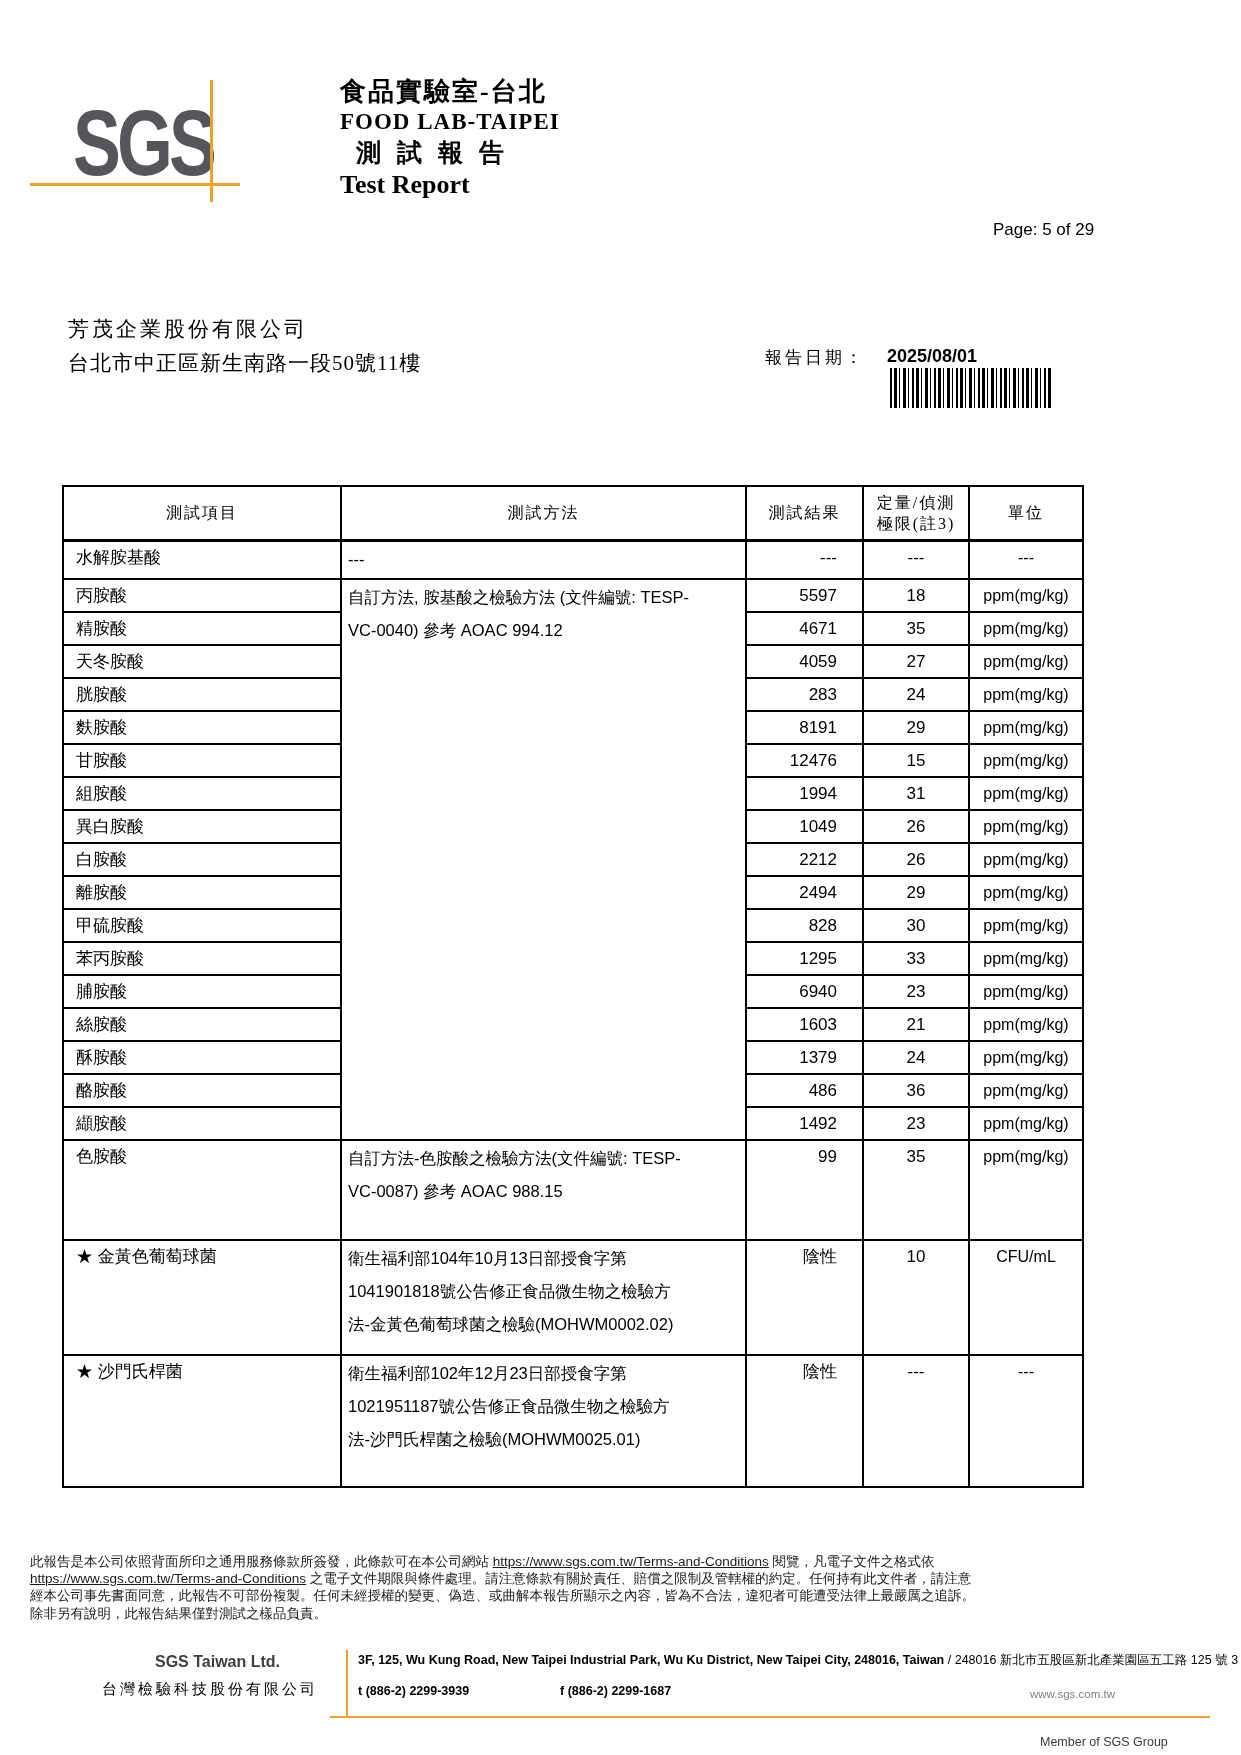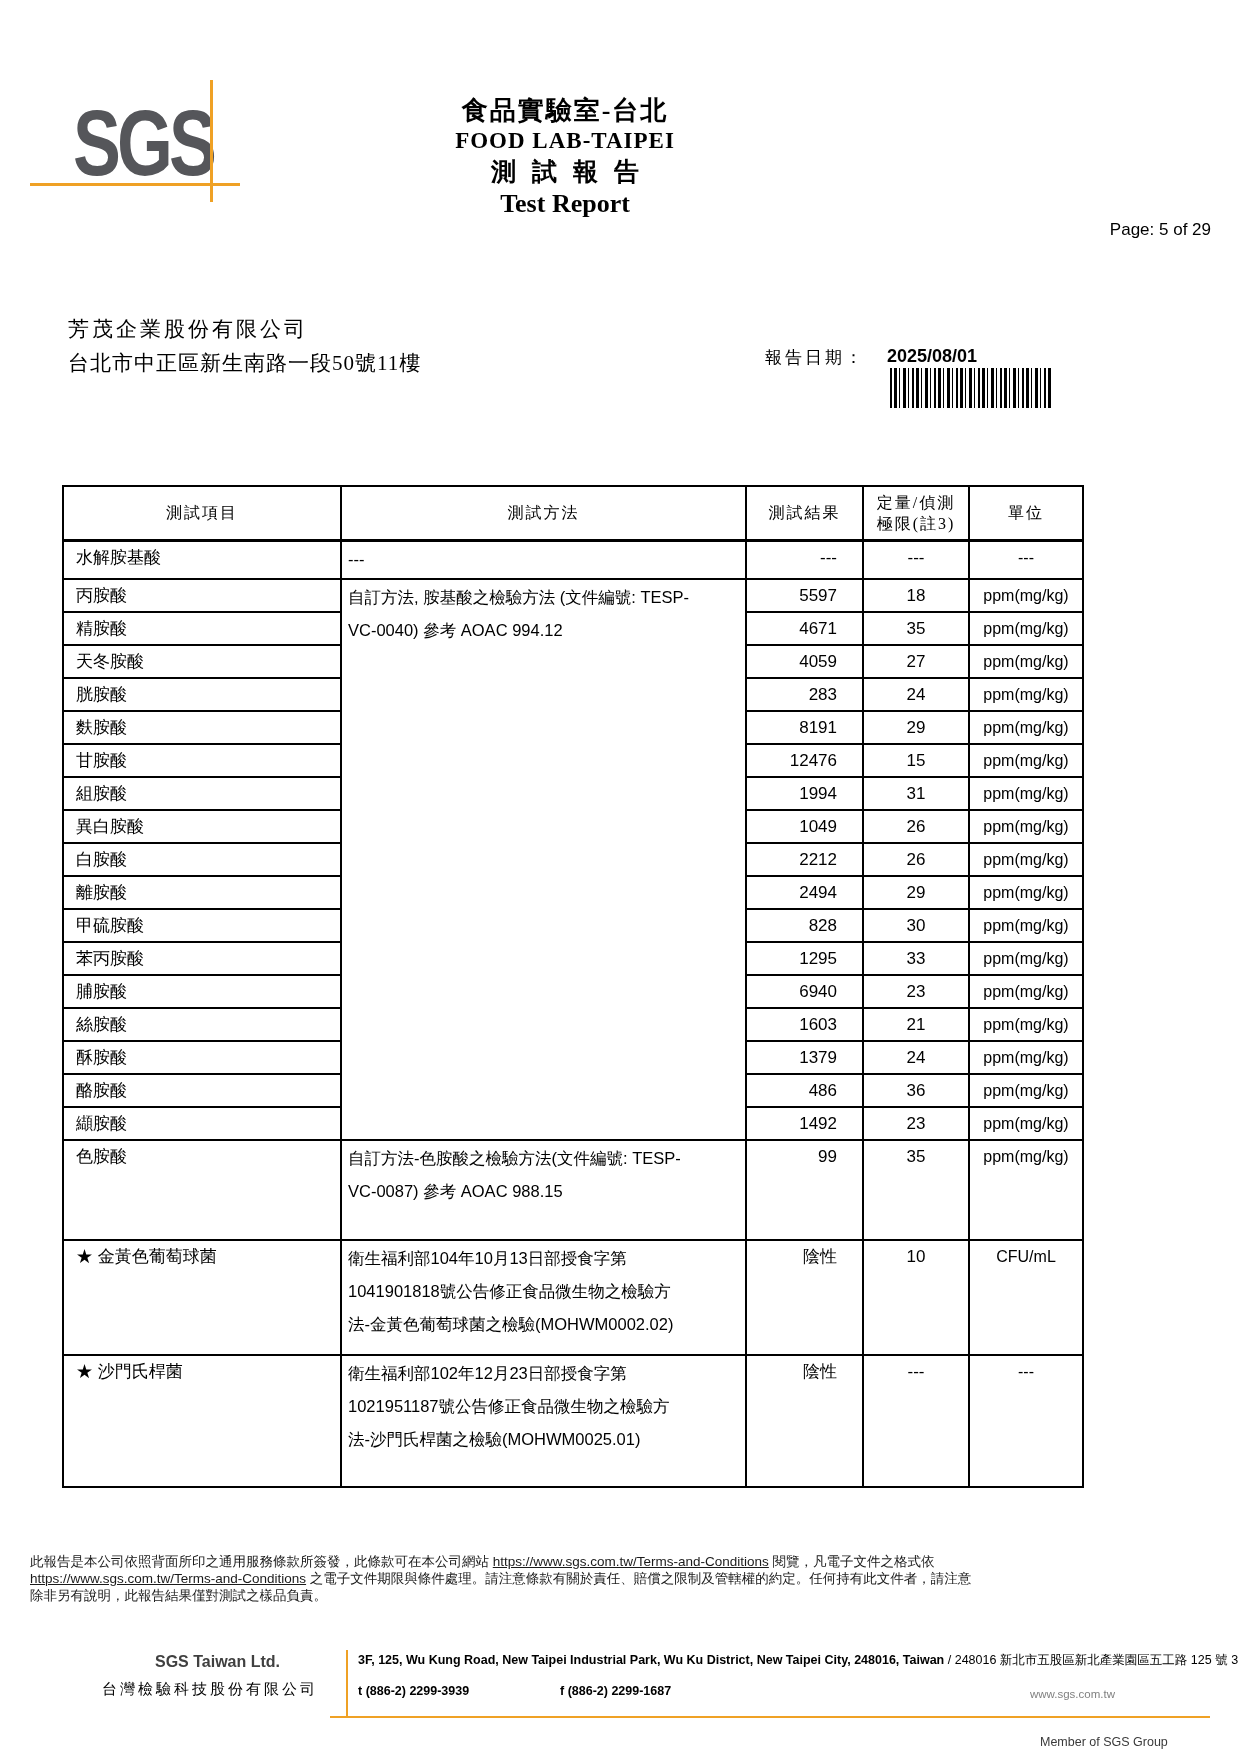--- a/index.html
+++ b/index.html
@@ -15,27 +15,27 @@
   .sgs-logo {
     position:absolute; left:73px; top:100px;
     font-family:"Liberation Sans", sans-serif;
     font-weight:bold; font-size:92px; line-height:86px;
     color:#55565A; letter-spacing:-5px;
     transform:scaleX(0.78); transform-origin:left bottom;
   }
   .logo-hline { position:absolute; left:30px; top:183px; width:210px; height:3px; background:#EFA125; }
   .logo-vline { position:absolute; left:210px; top:80px; width:3px; height:122px; background:#EFA125; }
 
-  .title-block { position:absolute; left:340px; top:96px; width:450px; text-align:center; }
+  .title-block { position:absolute; left:340px; top:77px; width:450px; }
   .title-cn  { font-family:"Liberation Serif", serif; font-weight:bold; font-size:26px; line-height:30px; letter-spacing:2px; }
   .title-en  { font-family:"Liberation Serif", serif; font-weight:bold; font-size:23px; line-height:30px; letter-spacing:1px; }
   .report-cn { font-family:"Liberation Serif", serif; font-weight:bold; font-size:25px; line-height:32px; letter-spacing:16px; text-indent:16px; }
   .report-en { font-family:"Liberation Serif", serif; font-weight:bold; font-size:26px; line-height:32px; }
 
-  .page-no { position:absolute; left:993px; top:220px; width:218px; text-align:right; font-size:17px; }
+  .page-no { position:absolute; left:993px; top:220px; width:218px; font-size:17px; }
 
   
   .client-name    { position:absolute; left:68px; top:315px; font-family:Liberation Sans, sans-serif; font-size:21px; letter-spacing:3px; }
   .client-address { position:absolute; left:68px; top:349px; font-family:"Liberation Serif", serif; font-size:21px; letter-spacing:1px; }
 
   .meta-label { font-family:"Liberation Serif", serif; font-size:17px; letter-spacing:3px; }
   .meta-value { font-weight:bold; font-size:18px; }
   .meta-row-no   { position:absolute; left:765px; top:316px; width:420px; display:flex; }
   .meta-row-date { position:absolute; left:765px; top:346px; width:420px; display:flex; }
   .meta-row-no .meta-value, .meta-row-date .meta-value { margin-left:22px; }
@@ -282,20 +282,21 @@
           <td class="result-cell">陰性</td>
           <td class="limit-cell">---</td>
           <td class="unit-cell">---</td>
         </tr>
       </tbody>
   </table>
 
   <div class="disclaimer">
       <div class="dline"><span>此報告是本公司依照背面所印之通用服務條款所簽發，此條款可在本公司網站 </span><span class="link">https://www.sgs.com.tw/Terms-and-Conditions</span><span> 閱覽，凡電子文件之格式依</span></div>
       <div class="dline"><span class="link">https://www.sgs.com.tw/Terms-and-Conditions</span><span> 之電子文件期限與條件處理。請注意條款有關於責任、賠償之限制及管轄權的約定。任何持有此文件者，請注意</span></div>
+      <div class="dline"><span>經本公司事先書面同意，此報告不可部份複製。任何未經授權的變更、偽造、或曲解本報告所顯示之內容，皆為不合法，違犯者可能遭受法律上最嚴厲之追訴。</span></div>
       <div class="dline"><span>除非另有說明，此報告結果僅對測試之樣品負責。</span></div>
     </div>
 
   <div class="footer-en">SGS Taiwan Ltd.</div>
   <div class="footer-cn">台灣檢驗科技股份有限公司</div>
   <div class="footer-vline"></div>
   <div class="footer-hline"></div>
   <div class="footer-address">
     <span class="addr-en">3F, 125, Wu Kung Road, New Taipei Industrial Park, Wu Ku District, New Taipei City, 248016, Taiwan</span><span class="addr-cn"> / 248016 新北市五股區新北產業園區五工路 125 號 3 樓</span>
   </div>

